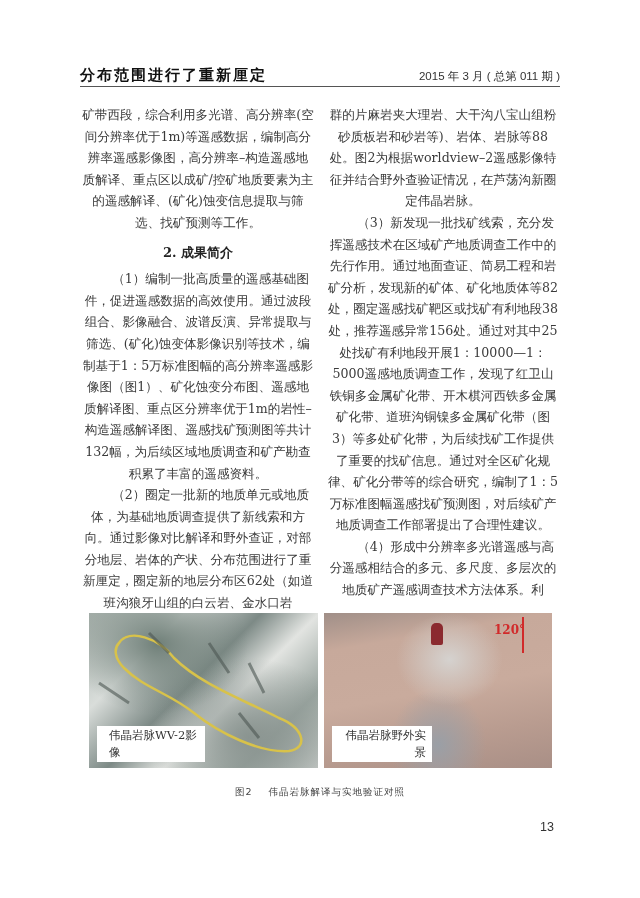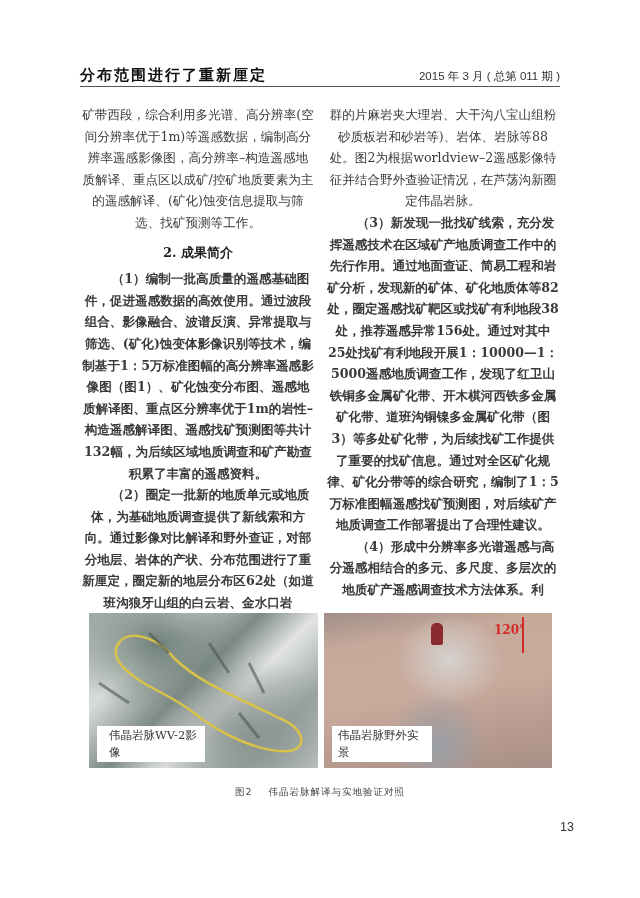--- a/index.html
+++ b/index.html
@@ -20,21 +20,21 @@
       position: absolute; right: 0; top: 3px;
       font-family: "Liberation Sans", sans-serif; font-size: 11.5px; color: #333;
     }
     .col {
       position: absolute; top: 104px; width: 232px;
       font-size: 12.6px; line-height: 21.6px; text-align: justify;
     }
     .col.left { left: 82px; }
     .col.right { left: 327px; }
     .col p { margin: 0; text-align: center; }
-    .col p.indent { text-indent: 2em; font-weight: bold; }
+    .col p.indent { text-indent: 2em; }
     .section-heading {
       text-align: center; font-weight: bold; font-size: 13px;
       margin: 8px 0 5px 0 !important; color: #222;
     }
     .figure {
       position: absolute; top: 613px; height: 155px;
       overflow: hidden;
     }
     .fig-left {
       left: 89px; width: 229px;
@@ -49,41 +49,41 @@
         radial-gradient(ellipse at 55% 30%, #d5d2cf 0%, transparent 30%),
         radial-gradient(ellipse at 50% 85%, #9a9fa6 0%, transparent 30%),
         linear-gradient(170deg, #a08f88 0%, #c7a99b 20%, #c9ab9d 50%, #b99c90 75%, #a98f86 100%);
     }
     .fig-label {
       position: absolute; left: 8px; bottom: 6px;
       background: #ffffff; color: #333; font-size: 11.5px;
       padding: 1px 6px; line-height: 17px;
     }
     .fig-left .fig-label { width: 90px; padding-left: 12px; }
-    .fig-right .fig-label { width: 88px; }
+    .fig-right .fig-label { width: 88px; text-align: right; }
     .outline-svg { position: absolute; left: 0; top: 0; }
     .person {
       position: absolute; left: 107px; top: 10px; width: 12px; height: 22px;
       background: #8b2a2f; border-radius: 5px 5px 2px 2px;
     }
     .angle-label {
       position: absolute; left: 170px; top: 10px;
       color: #d12a2a; font-weight: bold; font-size: 12px;
     }
     .angle-arrow {
       position: absolute; left: 198px; top: 4px; width: 2px; height: 36px; background: #d12a2a;
     }
     .caption {
       position: absolute; left: 0; width: 640px; top: 786px;
       text-align: center; font-family: "DejaVu Sans", sans-serif; font-size: 9.5px; color: #444;
       letter-spacing: 1px;
     }
     .caption .num { margin-right: 12px; }
     .page-number {
-      position: absolute; left: 560px; top: 820px;
+      position: absolute; left: 540px; top: 820px;
       font-family: "Liberation Sans", sans-serif; font-size: 12.5px; color: #333;
     }
   </style>
 </head>
 <body>
 
 <div class="header">
   <span class="header-title">分布范围进行了重新厘定</span>
   <span class="header-issue">2015 年 3 月 ( 总第 011 期 )</span>
 </div>

